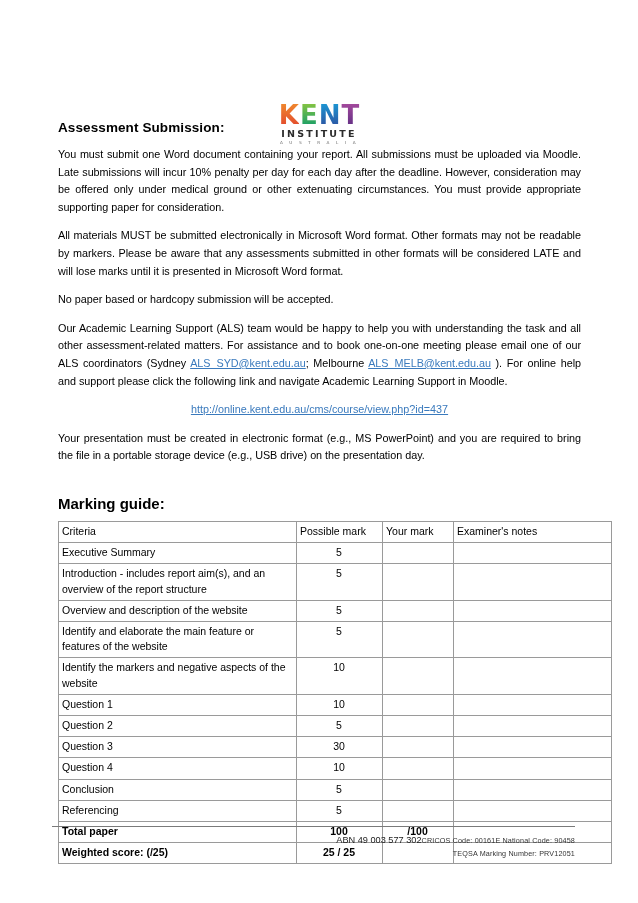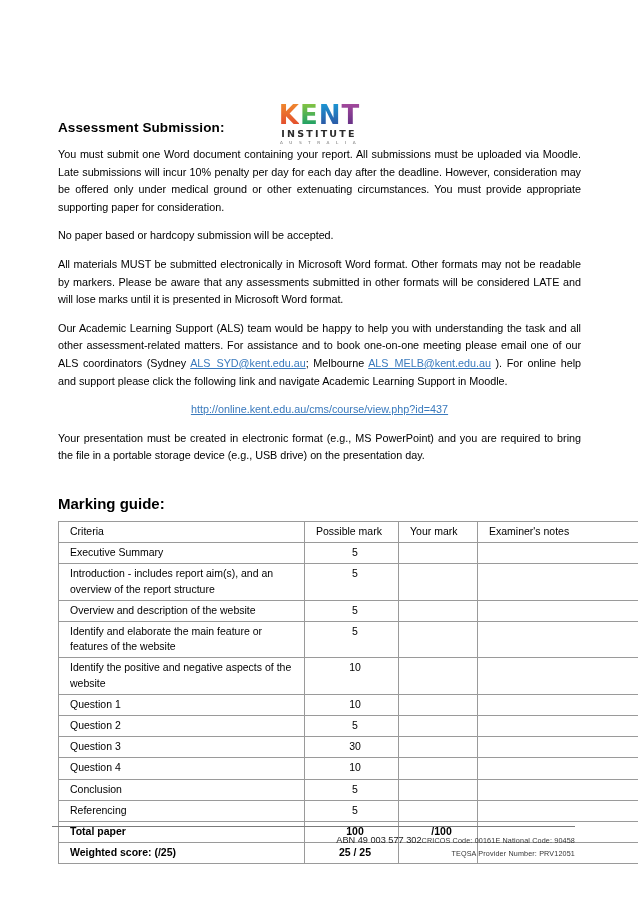--- a/index.html
+++ b/index.html
@@ -118,21 +118,21 @@
   }
 
   table.marking {
     border-collapse: collapse;
     width: 523px;
     table-layout: fixed;
     font-size: 10.5px;
   }
   table.marking td {
     border: 1px solid #9a9a9a;
-    padding: 2px 4px 3px 11px;
+    padding: 2px 4px 3px 3px;
     vertical-align: top;
     line-height: 15.2px;
     height: 15px;
   }
   td.c-criteria { width: 230px; text-align: left; }
   td.c-possible { width: 78px;  text-align: center; }
   td.c-your     { width: 63px;  text-align: left; }
   td.c-notes    { width: 150px; text-align: left; }
 
   tr.bold td { font-weight: bold; }
@@ -183,23 +183,23 @@
       <span class="logo-australia">A U S T R A L I A</span>
     </div>
   </div>
 
   <div class="content">
 
     <h1 class="section-title">Assessment Submission:</h1>
 
     <p class="para">You must submit one Word document containing your report. All submissions must be uploaded via Moodle. Late submissions will incur 10% penalty per day for each day after the deadline. However, consideration may be offered only under medical ground or other extenuating circumstances.  You must provide appropriate supporting paper for consideration.</p>
 
+    <p class="para">All materials MUST be submitted electronically in Microsoft Word format. Other formats may not be readable by markers. Please be aware that any assessments submitted in other formats will be considered LATE and will lose marks until it is presented in Microsoft Word format.</p>
+
     <p class="para">No paper based or hardcopy submission will be accepted.</p>
-
-    <p class="para">All materials MUST be submitted electronically in Microsoft Word format. Other formats may not be readable by markers. Please be aware that any assessments submitted in other formats will be considered LATE and will lose marks until it is presented in Microsoft Word format.</p>
 
     <p class="para"><span>Our Academic Learning Support (ALS) team would be happy to help you with understanding the task and all other assessment-related matters. For assistance and to book one-on-one meeting please email one of our ALS coordinators (Sydney </span><a class="link" href="#">ALS_SYD@kent.edu.au</a><span>; Melbourne </span><a class="link" href="#">ALS_MELB@kent.edu.au</a><span> ). For online help and support please click the following link and navigate Academic Learning Support in Moodle.</span></p>
 
     <div class="url-line"><a class="link" href="#">http://online.kent.edu.au/cms/course/view.php?id=437</a></div>
 
     <p class="para last">Your presentation must be created in electronic format (e.g., MS PowerPoint) and you are required to bring the file in a portable storage device (e.g., USB drive) on the presentation day.</p>
 
     <div style="height:30px"></div>
 
     <div class="marking-title">Marking guide:</div>
@@ -231,21 +231,21 @@
           <td class="c-your"></td>
           <td class="c-notes"></td>
         </tr>
         <tr>
           <td class="c-criteria">Identify and elaborate the main feature or features of the website</td>
           <td class="c-possible">5</td>
           <td class="c-your"></td>
           <td class="c-notes"></td>
         </tr>
         <tr>
-          <td class="c-criteria">Identify the positive and negative aspects of the website</td>
+          <td class="c-criteria">Identify the markers and negative aspects of the website</td>
           <td class="c-possible">10</td>
           <td class="c-your"></td>
           <td class="c-notes"></td>
         </tr>
         <tr>
           <td class="c-criteria">Question 1</td>
           <td class="c-possible">10</td>
           <td class="c-your"></td>
           <td class="c-notes"></td>
         </tr>
@@ -294,17 +294,17 @@
         </tr>
       </tbody>
     </table>
 
   </div>
 
   <div class="footer">
     <div class="footer-rule"></div>
     <div class="footer-text">
       <div><span class="abn">ABN 49 003 577 302</span><span class="small-code">CRICOS Code: 00161E    National Code: 90458</span></div>
-      <div class="footer-line2">TEQSA Provider Number: PRV12051</div>
+      <div class="footer-line2">TEQSA Marking Number: PRV12051</div>
     </div>
   </div>
 
 </div>
 
 </body></html>

